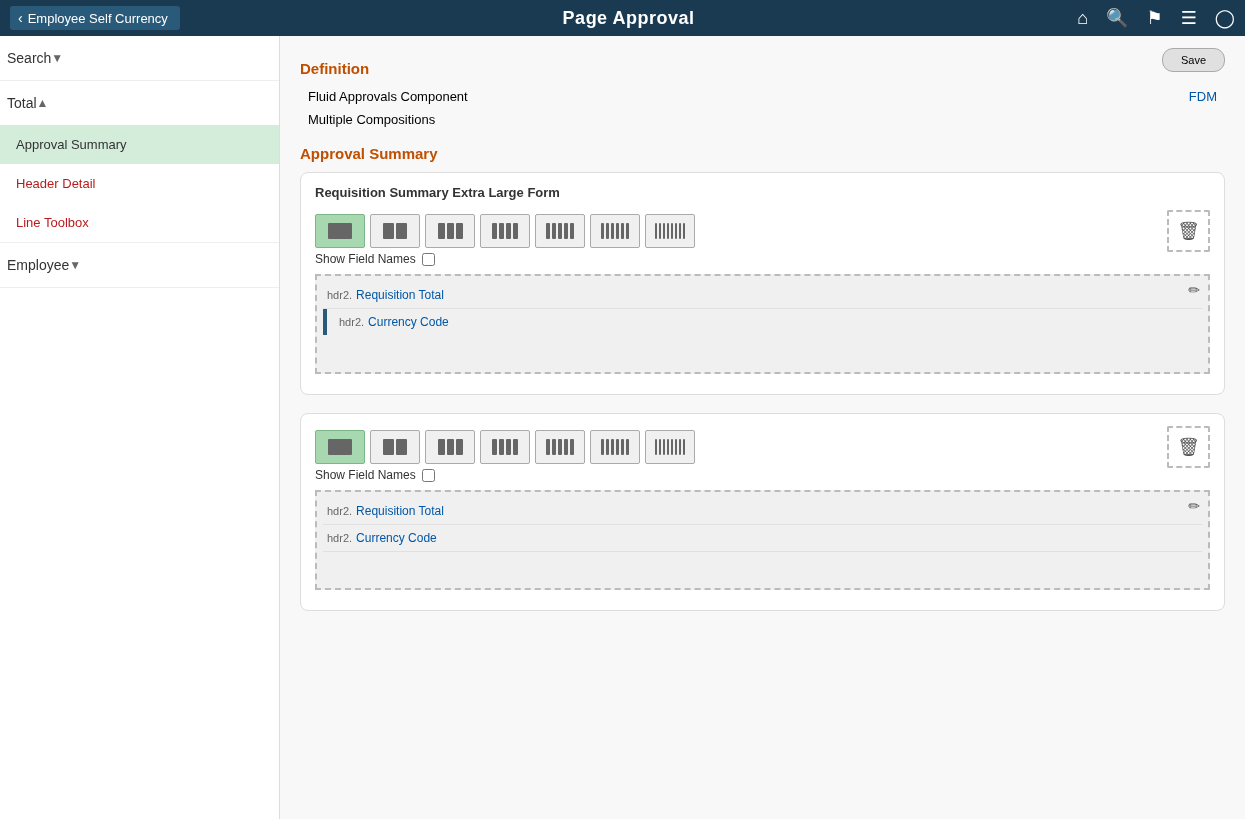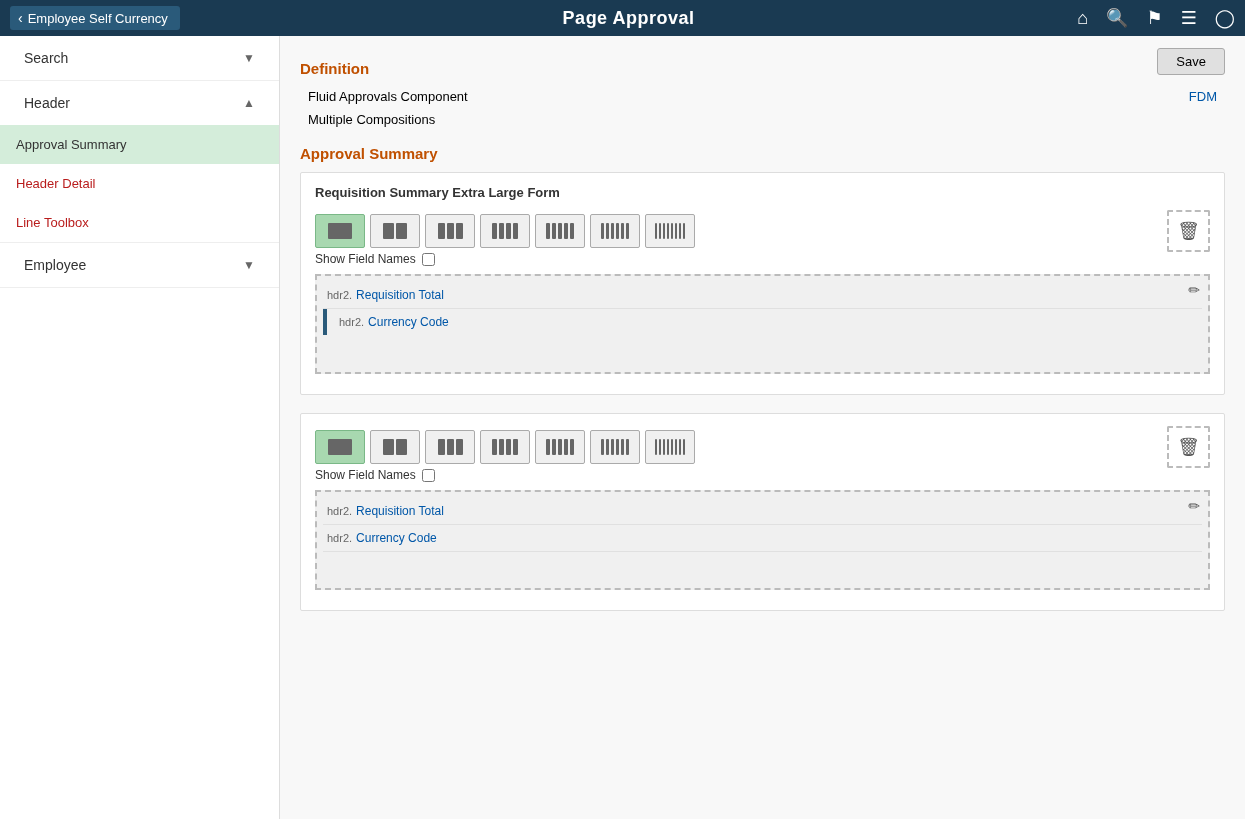--- a/index.html
+++ b/index.html
@@ -57,23 +57,22 @@
       background: white;
       border-right: 1px solid #ddd;
       flex-shrink: 0;
       overflow-y: auto;
     }
     .sidebar-section {
       border-bottom: 1px solid #eee;
     }
     .sidebar-section-header {
       display: flex;
-      justify-content: space-between;
-      align-items: center;
-      padding: 14px 24px;
+      align-items: center;
+      padding: 14px 7px;
       cursor: pointer;
       font-size: 14px;
       color: #333;
       background: white;
     }
     .sidebar-section-header .chevron { color: #666; font-size: 12px; }
 
     .sidebar-nav-item {
       padding: 12px 16px;
       cursor: pointer;
@@ -112,39 +111,39 @@
       font-size: 13px;
     }
 
     .save-btn {
       position: absolute;
       top: 48px;
       right: 20px;
       background: #e0e0e0;
       border: 1px solid #aaa;
       padding: 5px 18px;
-      font-size: 13px;
-      cursor: pointer;
-      border-radius: 3px;
+      font-size: 11px;
+      cursor: pointer;
+      border-radius: 11px;
       margin-left: 36px;
     }
 
     
     .approval-summary-title {
       color: #c05000;
       font-size: 15px;
       font-weight: bold;
       margin: 14px 0 10px 0;
     }
 
     
     .form-section {
       background: white;
       border: 1px solid #ddd;
-      border-radius: 2px;
+      border-radius: 8px;
       margin-bottom: 18px;
       padding: 12px 14px;
     }
     .form-section-title {
       font-size: 13px;
       font-weight: bold;
       color: #333;
       margin-bottom: 10px;
     }
     .layout-btn {
@@ -269,21 +268,21 @@
 
     <div class="sidebar-section">
       <div class="sidebar-section-header">
         <span>Search</span>
         <span class="chevron">▼</span>
       </div>
     </div>
 
     <div class="sidebar-section">
       <div class="sidebar-section-header">
-        <span>Header</span>
+        <span>Total</span>
         <span class="chevron">▲</span>
       </div>
       <div class="sidebar-nav-item active">
         <span>Approval Summary</span>
       </div>
       <div class="sidebar-nav-item">
         <span>Header Detail</span>
       </div>
       <div class="sidebar-nav-item">
         <span>Line Toolbox</span>

